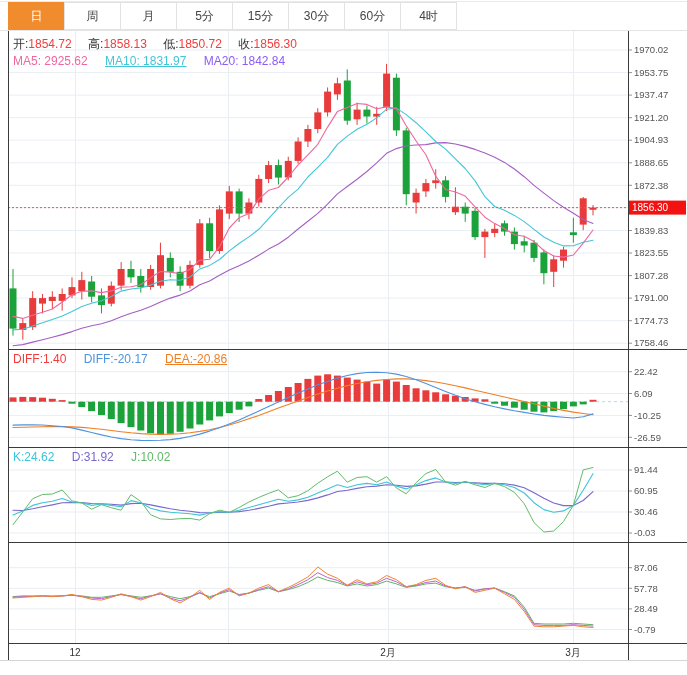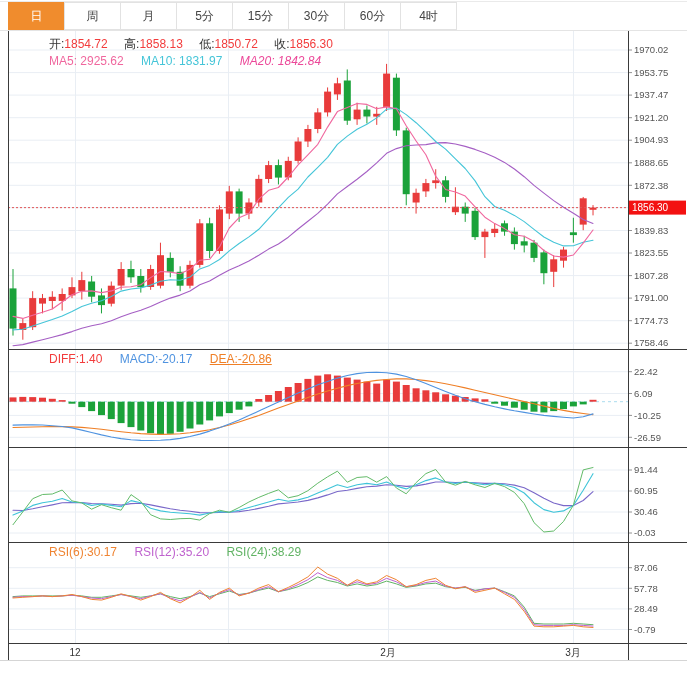--- a/index.html
+++ b/index.html
@@ -4,21 +4,21 @@
 <style>
   html,body{margin:0;padding:0;background:#fff;}
   #app{position:relative;width:687px;height:675px;background:#fff;overflow:hidden;
        font-family:"Liberation Sans",sans-serif;}
   #chart{position:absolute;left:0;top:0;}
   .tabbar{position:absolute;left:8px;top:2px;display:flex;z-index:3;}
   .tab{width:55px;height:26px;line-height:26px;text-align:center;font-size:12px;color:#444;
        background:#fff;border:1px solid #e2e2e2;margin-left:-1px;cursor:pointer;box-sizing:content-box;}
   .tab:first-child{margin-left:0;}
   .tab.active{color:#fff;border-color:transparent;}
-  .legend{position:absolute;font-size:12px;white-space:nowrap;z-index:2;letter-spacing:0;margin-left:36px;}
+  .legend{position:absolute;font-size:12px;white-space:nowrap;z-index:2;letter-spacing:0;}
   .li{margin-right:13px;}
   .lg-item{margin-right:14px;}
 </style>
 </head>
 <body>
 
 <div id="app">
 
   <div class="tabbar">
     <div class="tab active" style="background: rgb(240, 140, 45);">日</div>
@@ -324,30 +324,30 @@
 
   <div class="legend" id="leg-ohlc" style="left:13px;top:36px">
     <span class="li"><span class="lab" style="color: rgb(51, 51, 51);">开:</span><span class="val" style="color: rgb(242, 60, 60);">1854.72</span></span>
     <span class="li"><span class="lab" style="color: rgb(51, 51, 51);">高:</span><span class="val" style="color: rgb(242, 60, 60);">1858.13</span></span>
     <span class="li"><span class="lab" style="color: rgb(51, 51, 51);">低:</span><span class="val" style="color: rgb(242, 60, 60);">1850.72</span></span>
     <span class="li"><span class="lab" style="color: rgb(51, 51, 51);">收:</span><span class="val" style="color: rgb(242, 60, 60);">1856.30</span></span>
   </div>
 
   <div class="legend" id="leg-ma" style="left:13px;top:54px">
     <span class="lg-item" style="color: rgb(240, 103, 158);">MA5: 2925.62</span>
-    <span class="lg-item" style="color: rgb(69, 197, 216);">MA10: 1831.97</span>
-    <span class="lg-item" style="color: #ec4899; font-style: italic;">MA20: 1842.84</span>
+    <span class="lg-item" style="color: rgb(69, 197, 216); text-decoration: underline;">MA10: 1831.97</span>
+    <span class="lg-item" style="color: #8b5cf6;">MA20: 1842.84</span>
   </div>
 
   <div class="legend" id="leg-macd" style="left:13px;top:352px">
     <span class="lg-item" style="color: rgb(242, 60, 60);">DIFF:1.40</span>
-    <span class="lg-item" style="color: rgb(79, 147, 224);">MACD:-20.17</span>
+    <span class="lg-item" style="color: rgb(79, 147, 224);">DIFF:-20.17</span>
     <span class="lg-item" style="color: rgb(239, 127, 38); text-decoration: underline;">DEA:-20.86</span>
   </div>
 
-
-  <div class="legend" id="leg-rsi" style="left:13px;top:545px">
-    <span class="lg-item" style="color: rgb(239, 132, 50);">RSI(6):30.17</span>
-    <span class="lg-item" style="color: rgb(191, 98, 206);">RSI(12):35.20</span>
-    <span class="lg-item" style="color: rgb(97, 179, 100);">RSI(24):38.29</span>
-  </div>
+  <div class="legend" id="leg-kdj" style="left:13px;top:450px">
+    <span class="lg-item" style="color: rgb(63, 196, 216);">K:24.62</span>
+    <span class="lg-item" style="color: rgb(122, 104, 201);">D:31.92</span>
+    <span class="lg-item" style="color: rgb(99, 187, 105);">J:10.02</span>
+  </div>
+
 
 </div>
 
 </body></html>

